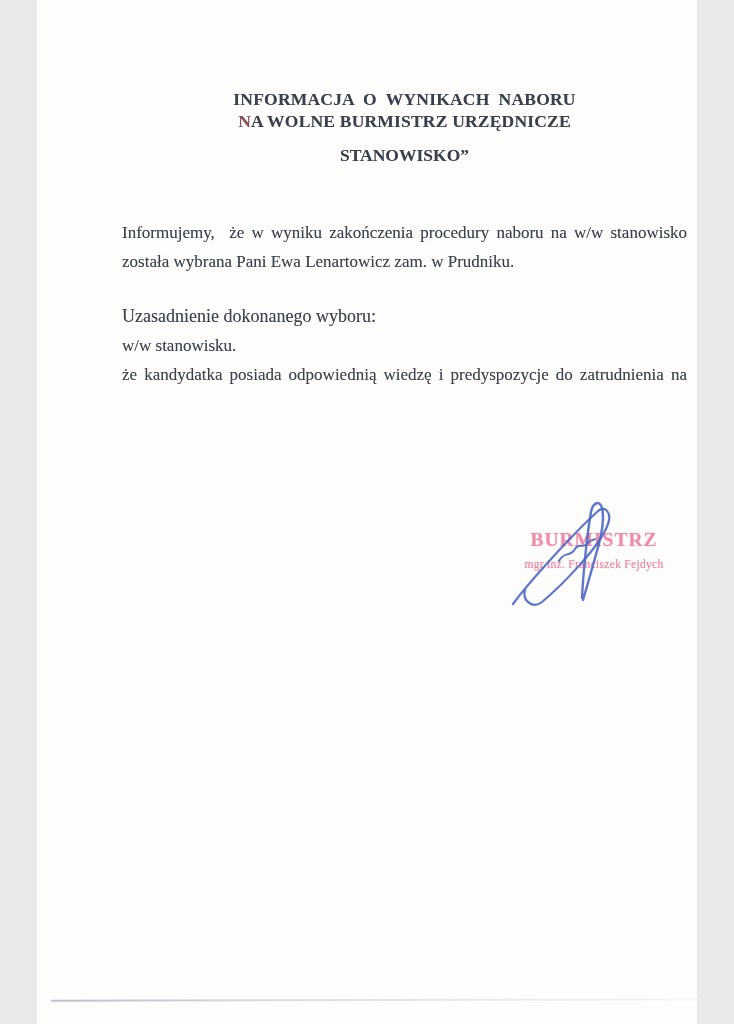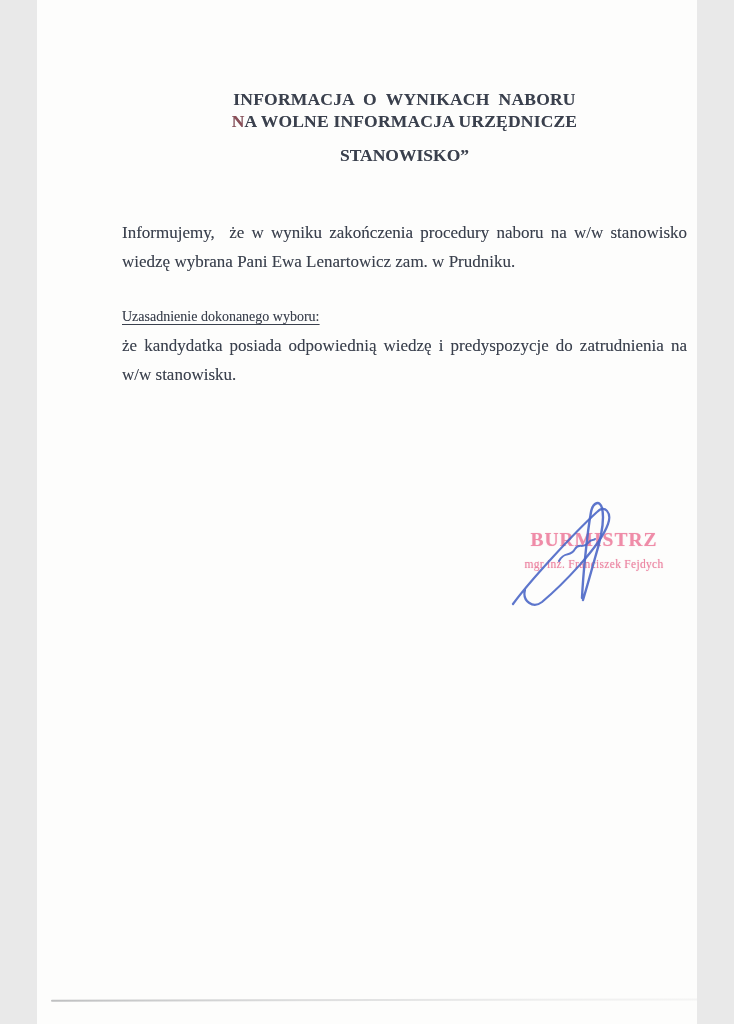--- a/index.html
+++ b/index.html
@@ -42,23 +42,22 @@
     white-space:pre-wrap;
   }
   .position-block { margin-top:12px; }
   .para { font-size:17px; }
   .para .line { line-height:29px; white-space:pre-wrap; }
   .jline { text-align:justify; text-align-last:justify; }
   .lline { text-align:left; }
   .para1 { margin-top:52px; }
   .just-heading {
     margin-top:26px;
-    font-size:14px;
+    font-size:18px;
     line-height:29px;
-    text-decoration:underline;
     text-underline-offset:3px;
     text-decoration-thickness:1.4px;
   }
   
   .stamp {
     position:absolute;
     left:468px; top:528px; width:178px;
     text-align:center;
   }
   .stamp-title {
@@ -106,37 +105,37 @@
   }
 </style>
 </head>
 <body>
 
 <div class="page">
 
   <div class="content">
 
     <div class="title-line">INFORMACJA  O  WYNIKACH  NABORU</div>
-    <div class="title-line second">NA WOLNE INFORMACJA URZĘDNICZE</div>
+    <div class="title-line second">NA WOLNE BURMISTRZ URZĘDNICZE</div>
 
 
     <div class="position-block">
       <div class="position-line">STANOWISKO”</div>
     </div>
 
     <div class="para para1">
       <div class="line jline">Informujemy,  że w wyniku zakończenia procedury naboru na w/w stanowisko</div>
-      <div class="line lline">wiedzę wybrana Pani Ewa Lenartowicz zam. w Prudniku.</div>
+      <div class="line lline">została wybrana Pani Ewa Lenartowicz zam. w Prudniku.</div>
     </div>
 
     <div class="just-heading">Uzasadnienie dokonanego wyboru:</div>
 
     <div class="para">
+      <div class="line lline">w/w stanowisku.</div>
       <div class="line jline">że kandydatka posiada odpowiednią wiedzę i predyspozycje do zatrudnienia na</div>
-      <div class="line lline">w/w stanowisku.</div>
     </div>
 
   </div>
 
   <div class="stamp">
     <div class="stamp-title">BURMISTRZ</div>
     <div class="stamp-name">mgr inż. Franciszek Fejdych</div>
   </div>
 
   <svg class="signature-svg" viewBox="0 0 130 120" aria-hidden="true">

